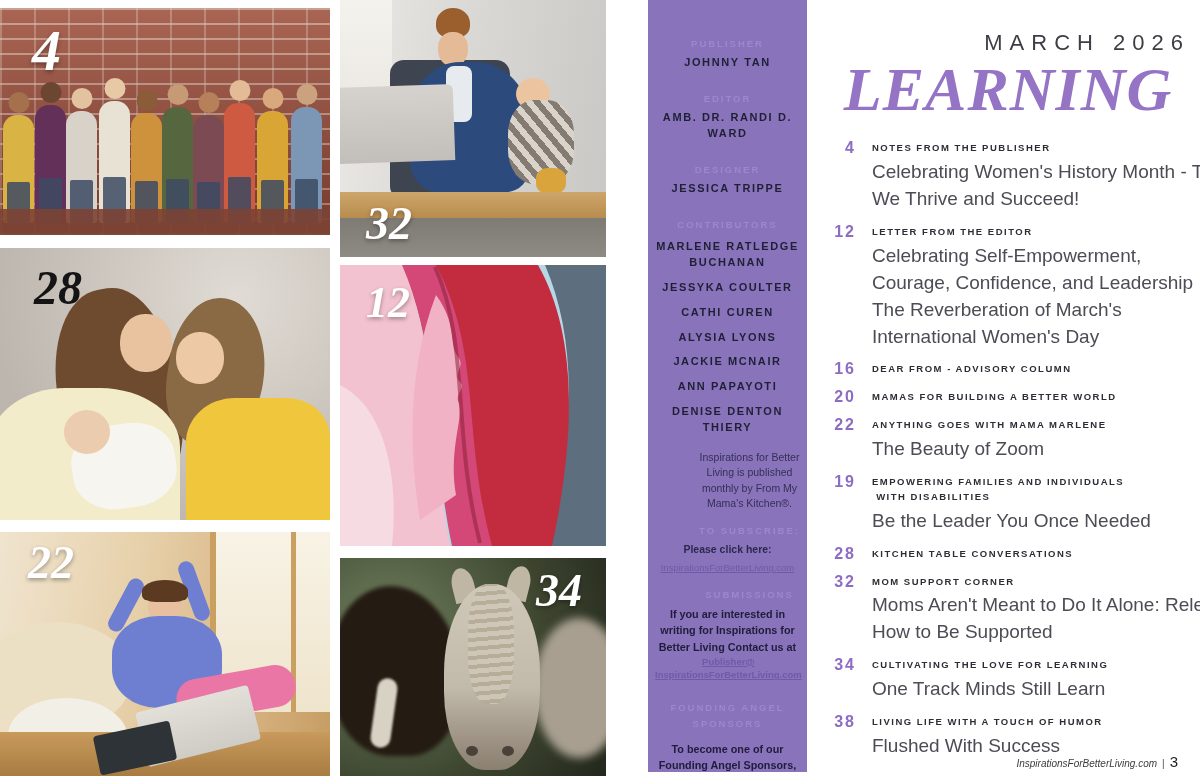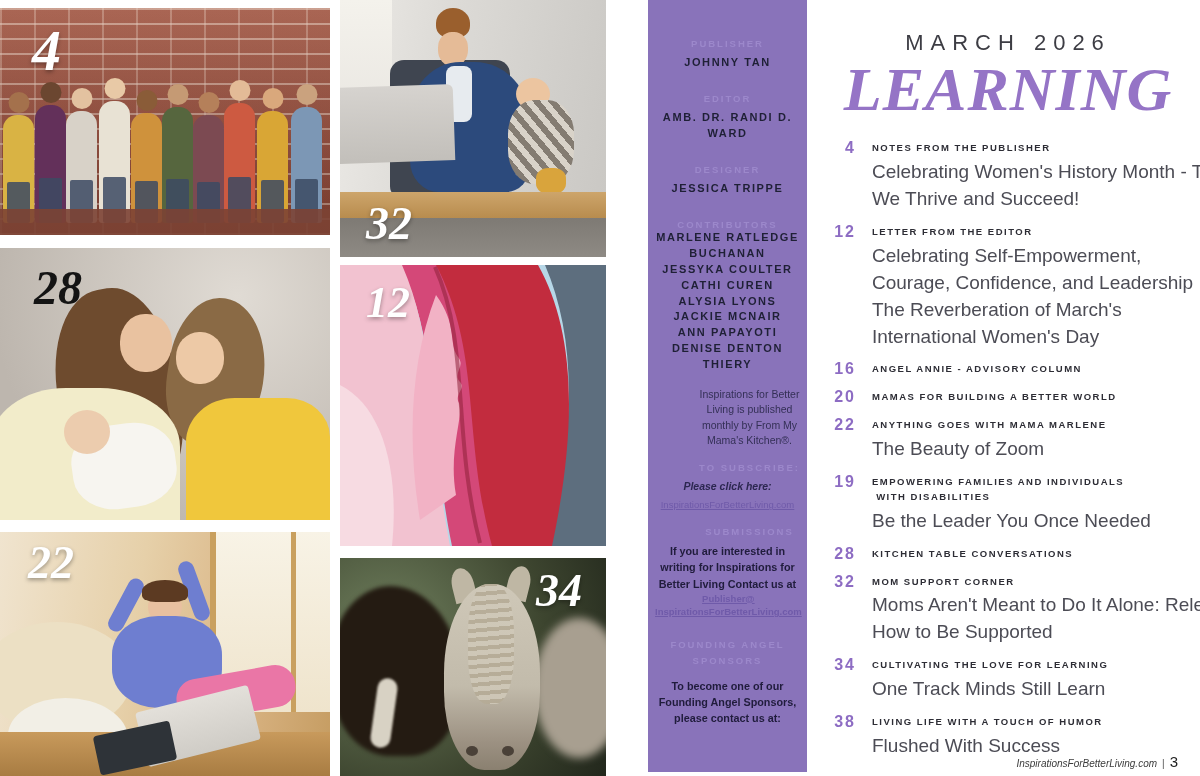--- a/index.html
+++ b/index.html
@@ -40,25 +40,25 @@
 
   
   .m-col { position:absolute; left:648px; top:0; width:159px; height:772px; background:#8973ba;
            text-align:center; overflow:hidden; padding:38px 7px 0; }
   .m-label { font-size:9.5px; font-weight:700; letter-spacing:2px; color:#9c88cb; }
   .m-name  { font-size:11px; font-weight:700; letter-spacing:1.6px; color:#1f2036; line-height:1.45; }
   .m-para  { font-size:10.5px; color:#343056; line-height:1.45; }
   .m-bold  { font-size:10.8px; font-weight:700; color:#201c3c; line-height:1.5; }
   .m-link  { font-size:9.5px; color:#6f5aa9; text-decoration:underline; line-height:1.4; display:inline-block; }
   .mt6{margin-top:6px;} .mt10{margin-top:10px;} .mt14{margin-top:14px;margin-left:44px;} .mt18{margin-top:18px;} .mt22{margin-top:22px;}
-  .contrib-list .m-name { }
+  .contrib-list .m-name { margin-top:9px; }
 
   
   .toc { position:absolute; left:826px; top:0; width:364px; }
-  .toc-issue { margin-top:30px; text-align:center; font-size:22px; letter-spacing:7px; color:#3d3d44; font-weight:400; }
+  .toc-issue { margin-top:30px; text-align:right; font-size:22px; letter-spacing:7px; color:#3d3d44; font-weight:400; }
   .toc-title { text-align:center; font-family:"Liberation Serif", serif; font-style:italic; font-weight:700;
                font-size:62px; letter-spacing:1px; color:#9574c6; line-height:1.02; margin-top:2px; }
   .toc-list { margin-top:16px; }
   .toc-entry { display:flex; margin-bottom:8px; }
   .toc-num { flex:none; width:46px; text-align:right; padding-right:16px; font-size:16px; font-weight:700;
              letter-spacing:2px; color:#8d6cc3; padding-top:2px; }
   .toc-cat { font-size:9.5px; font-weight:700; letter-spacing:1.5px; color:#2d2d35; line-height:1.55;
              white-space:pre; padding-top:4px; }
   .toc-sub { font-size:19px; color:#4c4c55; line-height:1.42; white-space:pre; margin-top:3px; }
   .toc-sub:empty { display:none; }
@@ -176,21 +176,21 @@
       <div class="m-name">CATHI CUREN</div>
       <div class="m-name">ALYSIA LYONS</div>
       <div class="m-name">JACKIE MCNAIR</div>
       <div class="m-name">ANN PAPAYOTI</div>
       <div class="m-name">DENISE DENTON THIERY</div>
     </div>
 
     <div class="m-para mt14">Inspirations for Better Living is published monthly by From My Mama's Kitchen®.</div>
 
     <div class="m-label mt14">TO SUBSCRIBE:</div>
-    <div class="m-para mt6" style="font-weight:700;color:#2c2750;font-style:italic;">Please click here:</div>
+    <div class="m-para mt6" style="font-weight:700;color:#2c2750;">Please click here:</div>
     <a class="m-link" href="#">InspirationsForBetterLiving.com</a>
 
     <div class="m-label mt14">SUBMISSIONS</div>
     <p class="m-bold mt6"><span>If you are interested in writing for Inspirations for Better Living Contact us at </span><a class="m-link" href="#">Publisher@ InspirationsForBetterLiving.com</a></p>
 
     <div class="m-label mt18" style="line-height:1.6;">FOUNDING ANGEL SPONSORS</div>
     <p class="m-bold mt10"><span>To become one of our Founding Angel Sponsors, please contact us at: </span></p>
 
     
     
@@ -215,21 +215,21 @@
             <div class="toc-cat">LETTER FROM THE EDITOR</div>
              <div class="toc-sub">Celebrating Self-Empowerment,
 Courage, Confidence, and Leadership
 The Reverberation of March's
 International Women's Day</div>
           </div>
       </div>
       <div class="toc-entry">
         <div class="toc-num">16</div>
         <div>
-            <div class="toc-cat">ANGEL ANNIE - ADVISORY COLUMN</div>
+            <div class="toc-cat">DEAR FROM - ADVISORY COLUMN</div>
              </div>
       </div>
       <div class="toc-entry">
         <div class="toc-num">20</div>
         <div>
             <div class="toc-cat">MAMAS FOR BUILDING A BETTER WORLD</div>
              </div>
       </div>
       <div class="toc-entry">
         <div class="toc-num">22</div>

